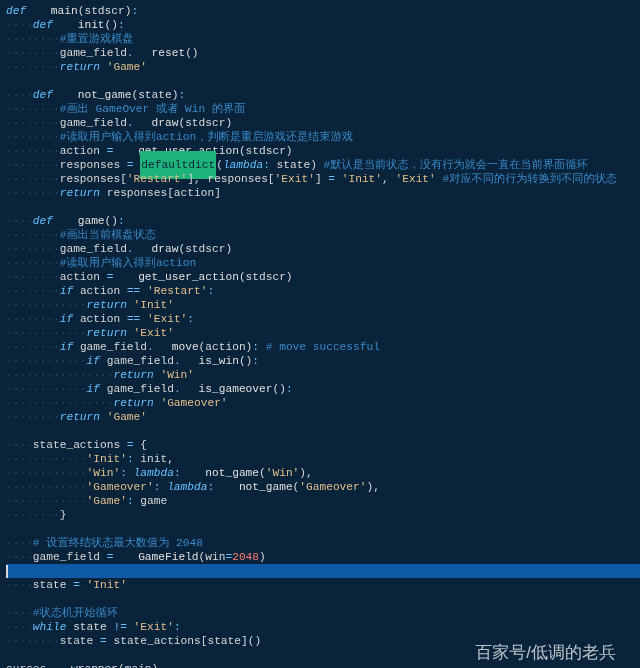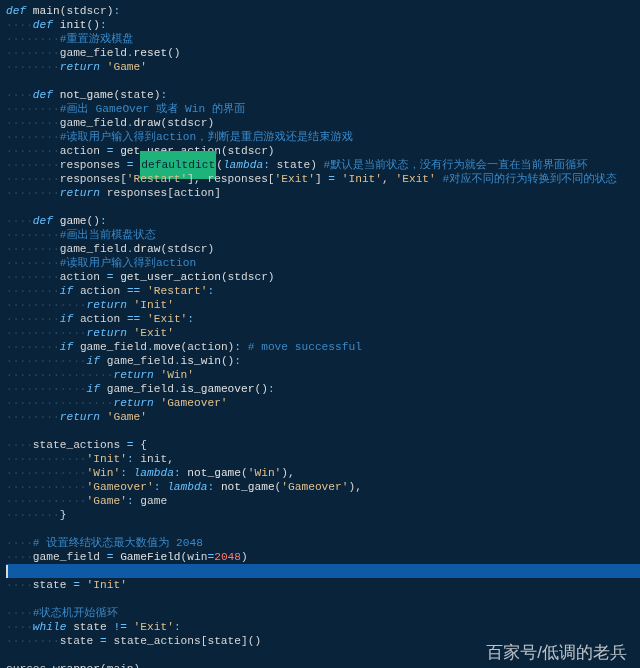--- a/index.html
+++ b/index.html
@@ -9,31 +9,31 @@
     font-size: 11.2px;
     color: #d8d8d8;
     width: 640px; height: 668px;
     position: relative;
     overflow: hidden;
   }
   .editor { padding: 4px 0 0 6px; white-space: pre; line-height: 14px; }
   .ln { display: block; }
   .ws { color: #2b4a63; }
   .kw { color: #68c0ff; font-style: italic; }
-  .fn { color: #e0e0e0; }
+  .fn { color: #e0e0e0; margin-left: 18px; }
   .com { color: #3a89c9; font-style: normal; font-family: Liberation Mono, monospace; }
   .op { color: #68c0ff; }
   .pa { color: #d8d8d8; }
   .str { color: #e2c08d; margin-top: 42px; }
   .num { color: #ff7b72; text-align: center; }
   .hl { background: #1db37a; color: #08233a; padding: 8px 1px; }
   .cursor-line { background: #0e5aa7; display: block; height: 14px; }
   .cursor-line::before { content: ""; display: inline-block; width: 2px; height: 13px; background: #d8d8d8; vertical-align: middle; }
   .watermark {
-    position: absolute; right: 13px; bottom: 4px;
+    position: absolute; right: 24px; bottom: 4px;
     color: rgba(255,255,255,0.72); font-size: 17px;
     font-family: "Microsoft YaHei", sans-serif;
     pointer-events: none;
   }
 </style>
 </head>
 <body>
 
 <div class="editor" id="code"><span class="ln"><span class="kw">def </span><span class="fn">main</span><span class="pa">(stdscr)</span><span class="op">:</span></span><span class="ln"><span class="ws">····</span><span class="kw">def </span><span class="fn">init</span><span class="pa">()</span><span class="op">:</span></span><span class="ln"><span class="ws">········</span><span class="com">#重置游戏棋盘</span></span><span class="ln"><span class="ws">········</span><span class="pa">game_field</span><span class="op">.</span><span class="fn">reset</span><span class="pa">()</span></span><span class="ln"><span class="ws">········</span><span class="kw">return </span><span class="str">'Game'</span></span><span class="ln"> </span><span class="ln"><span class="ws">····</span><span class="kw">def </span><span class="fn">not_game</span><span class="pa">(state)</span><span class="op">:</span></span><span class="ln"><span class="ws">········</span><span class="com">#画出 GameOver 或者 Win 的界面</span></span><span class="ln"><span class="ws">········</span><span class="pa">game_field</span><span class="op">.</span><span class="fn">draw</span><span class="pa">(stdscr)</span></span><span class="ln"><span class="ws">········</span><span class="com">#读取用户输入得到action，判断是重启游戏还是结束游戏</span></span><span class="ln"><span class="ws">········</span><span class="pa">action </span><span class="op">=</span><span class="pa"> </span><span class="fn">get_user_action</span><span class="pa">(stdscr)</span></span><span class="ln"><span class="ws">········</span><span class="pa">responses </span><span class="op">=</span><span class="pa"> </span><span class="hl">defaultdict</span><span class="pa">(</span><span class="kw">lambda</span><span class="op">:</span><span class="pa"> state) </span><span class="com">#默认是当前状态，没有行为就会一直在当前界面循环</span></span><span class="ln"><span class="ws">········</span><span class="pa">responses[</span><span class="str">'Restart'</span><span class="pa">], responses[</span><span class="str">'Exit'</span><span class="pa">] </span><span class="op">=</span><span class="pa"> </span><span class="str">'Init'</span><span class="pa">, </span><span class="str">'Exit'</span><span class="pa"> </span><span class="com">#对应不同的行为转换到不同的状态</span></span><span class="ln"><span class="ws">········</span><span class="kw">return </span><span class="pa">responses[action]</span></span><span class="ln"> </span><span class="ln"><span class="ws">····</span><span class="kw">def </span><span class="fn">game</span><span class="pa">()</span><span class="op">:</span></span><span class="ln"><span class="ws">········</span><span class="com">#画出当前棋盘状态</span></span><span class="ln"><span class="ws">········</span><span class="pa">game_field</span><span class="op">.</span><span class="fn">draw</span><span class="pa">(stdscr)</span></span><span class="ln"><span class="ws">········</span><span class="com">#读取用户输入得到action</span></span><span class="ln"><span class="ws">········</span><span class="pa">action </span><span class="op">=</span><span class="pa"> </span><span class="fn">get_user_action</span><span class="pa">(stdscr)</span></span><span class="ln"><span class="ws">········</span><span class="kw">if </span><span class="pa">action </span><span class="op">==</span><span class="pa"> </span><span class="str">'Restart'</span><span class="op">:</span></span><span class="ln"><span class="ws">············</span><span class="kw">return </span><span class="str">'Init'</span></span><span class="ln"><span class="ws">········</span><span class="kw">if </span><span class="pa">action </span><span class="op">==</span><span class="pa"> </span><span class="str">'Exit'</span><span class="op">:</span></span><span class="ln"><span class="ws">············</span><span class="kw">return </span><span class="str">'Exit'</span></span><span class="ln"><span class="ws">········</span><span class="kw">if </span><span class="pa">game_field</span><span class="op">.</span><span class="fn">move</span><span class="pa">(action)</span><span class="op">:</span><span class="pa"> </span><span class="com"># move successful</span></span><span class="ln"><span class="ws">············</span><span class="kw">if </span><span class="pa">game_field</span><span class="op">.</span><span class="fn">is_win</span><span class="pa">()</span><span class="op">:</span></span><span class="ln"><span class="ws">················</span><span class="kw">return </span><span class="str">'Win'</span></span><span class="ln"><span class="ws">············</span><span class="kw">if </span><span class="pa">game_field</span><span class="op">.</span><span class="fn">is_gameover</span><span class="pa">()</span><span class="op">:</span></span><span class="ln"><span class="ws">················</span><span class="kw">return </span><span class="str">'Gameover'</span></span><span class="ln"><span class="ws">········</span><span class="kw">return </span><span class="str">'Game'</span></span><span class="ln"> </span><span class="ln"><span class="ws">····</span><span class="pa">state_actions </span><span class="op">=</span><span class="pa"> {</span></span><span class="ln"><span class="ws">············</span><span class="str">'Init'</span><span class="op">:</span><span class="pa"> init,</span></span><span class="ln"><span class="ws">············</span><span class="str">'Win'</span><span class="op">:</span><span class="pa"> </span><span class="kw">lambda</span><span class="op">:</span><span class="pa"> </span><span class="fn">not_game</span><span class="pa">(</span><span class="str">'Win'</span><span class="pa">),</span></span><span class="ln"><span class="ws">············</span><span class="str">'Gameover'</span><span class="op">:</span><span class="pa"> </span><span class="kw">lambda</span><span class="op">:</span><span class="pa"> </span><span class="fn">not_game</span><span class="pa">(</span><span class="str">'Gameover'</span><span class="pa">),</span></span><span class="ln"><span class="ws">············</span><span class="str">'Game'</span><span class="op">:</span><span class="pa"> game</span></span><span class="ln"><span class="ws">········</span><span class="pa">}</span></span><span class="ln"> </span><span class="ln"><span class="ws">····</span><span class="com"># 设置终结状态最大数值为 2048</span></span><span class="ln"><span class="ws">····</span><span class="pa">game_field </span><span class="op">=</span><span class="pa"> </span><span class="fn">GameField</span><span class="pa">(win</span><span class="op">=</span><span class="num">2048</span><span class="pa">)</span></span><span class="cursor-line"></span><span class="ln"><span class="ws">····</span><span class="pa">state </span><span class="op">=</span><span class="pa"> </span><span class="str">'Init'</span></span><span class="ln"> </span><span class="ln"><span class="ws">····</span><span class="com">#状态机开始循环</span></span><span class="ln"><span class="ws">····</span><span class="kw">while </span><span class="pa">state </span><span class="op">!=</span><span class="pa"> </span><span class="str">'Exit'</span><span class="op">:</span></span><span class="ln"><span class="ws">········</span><span class="pa">state </span><span class="op">=</span><span class="pa"> state_actions[state]()</span></span><span class="ln"> </span><span class="ln"><span class="pa">curses</span><span class="op">.</span><span class="fn">wrapper</span><span class="pa">(main)</span></span></div>
 <div class="watermark">百家号/低调的老兵</div>

